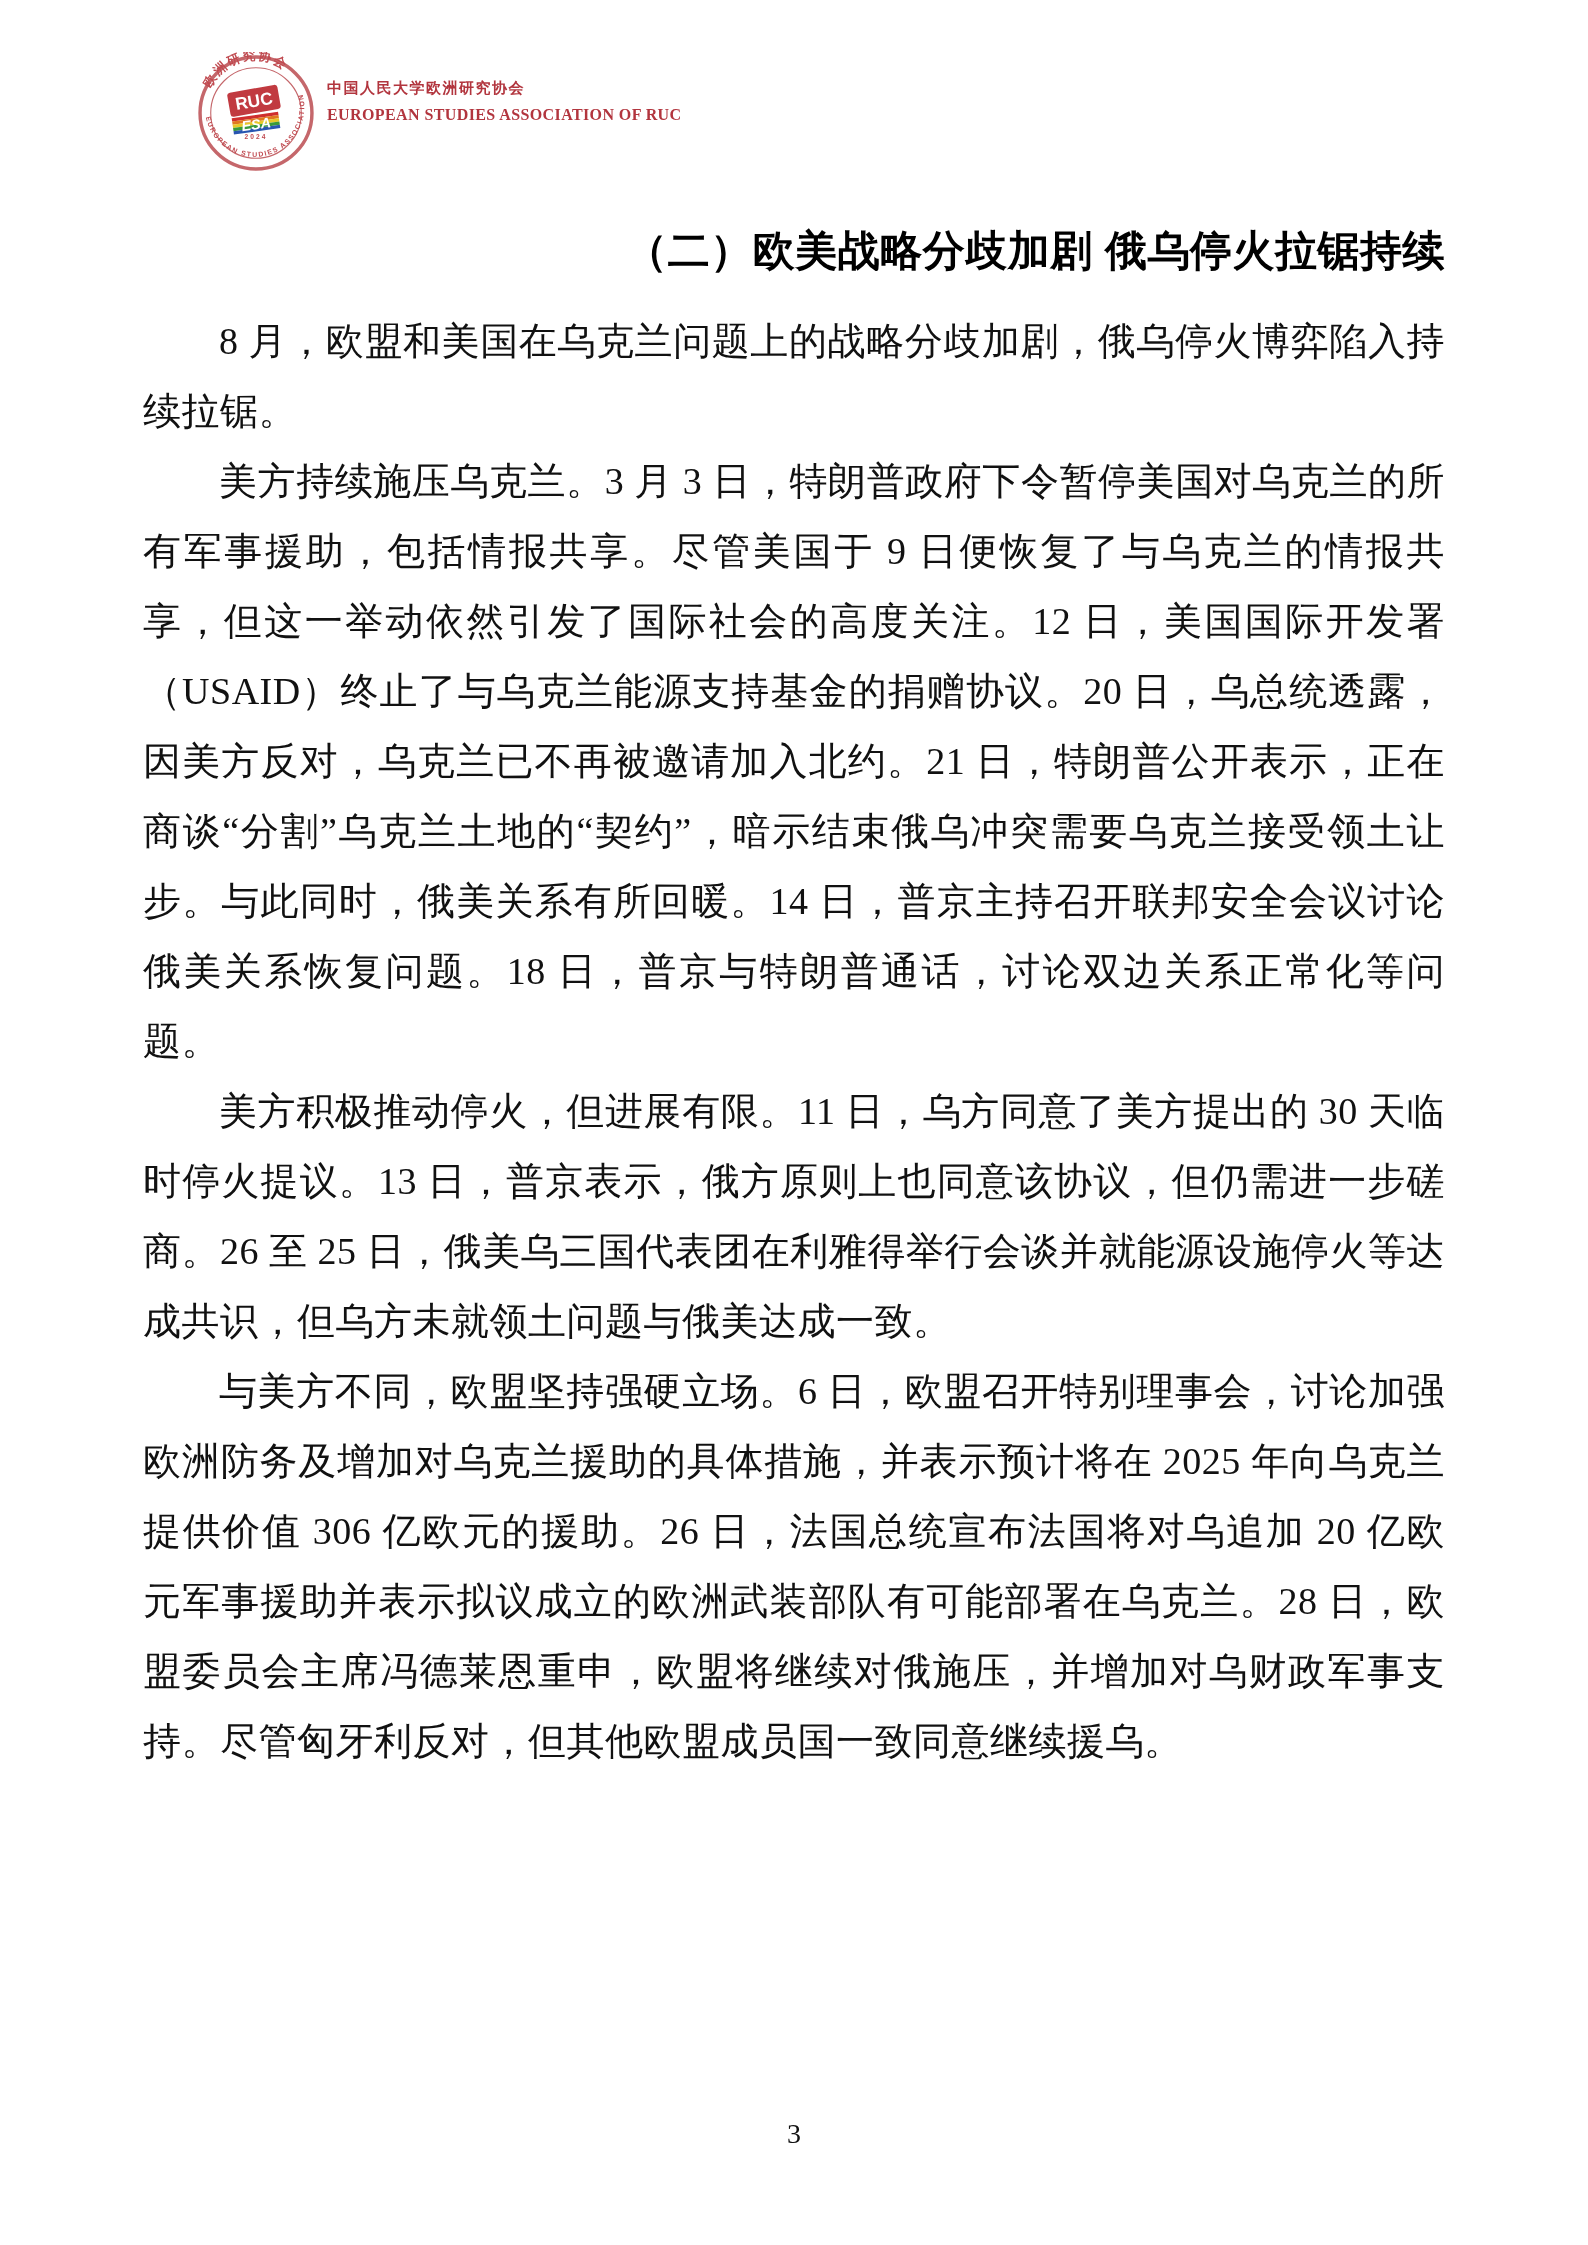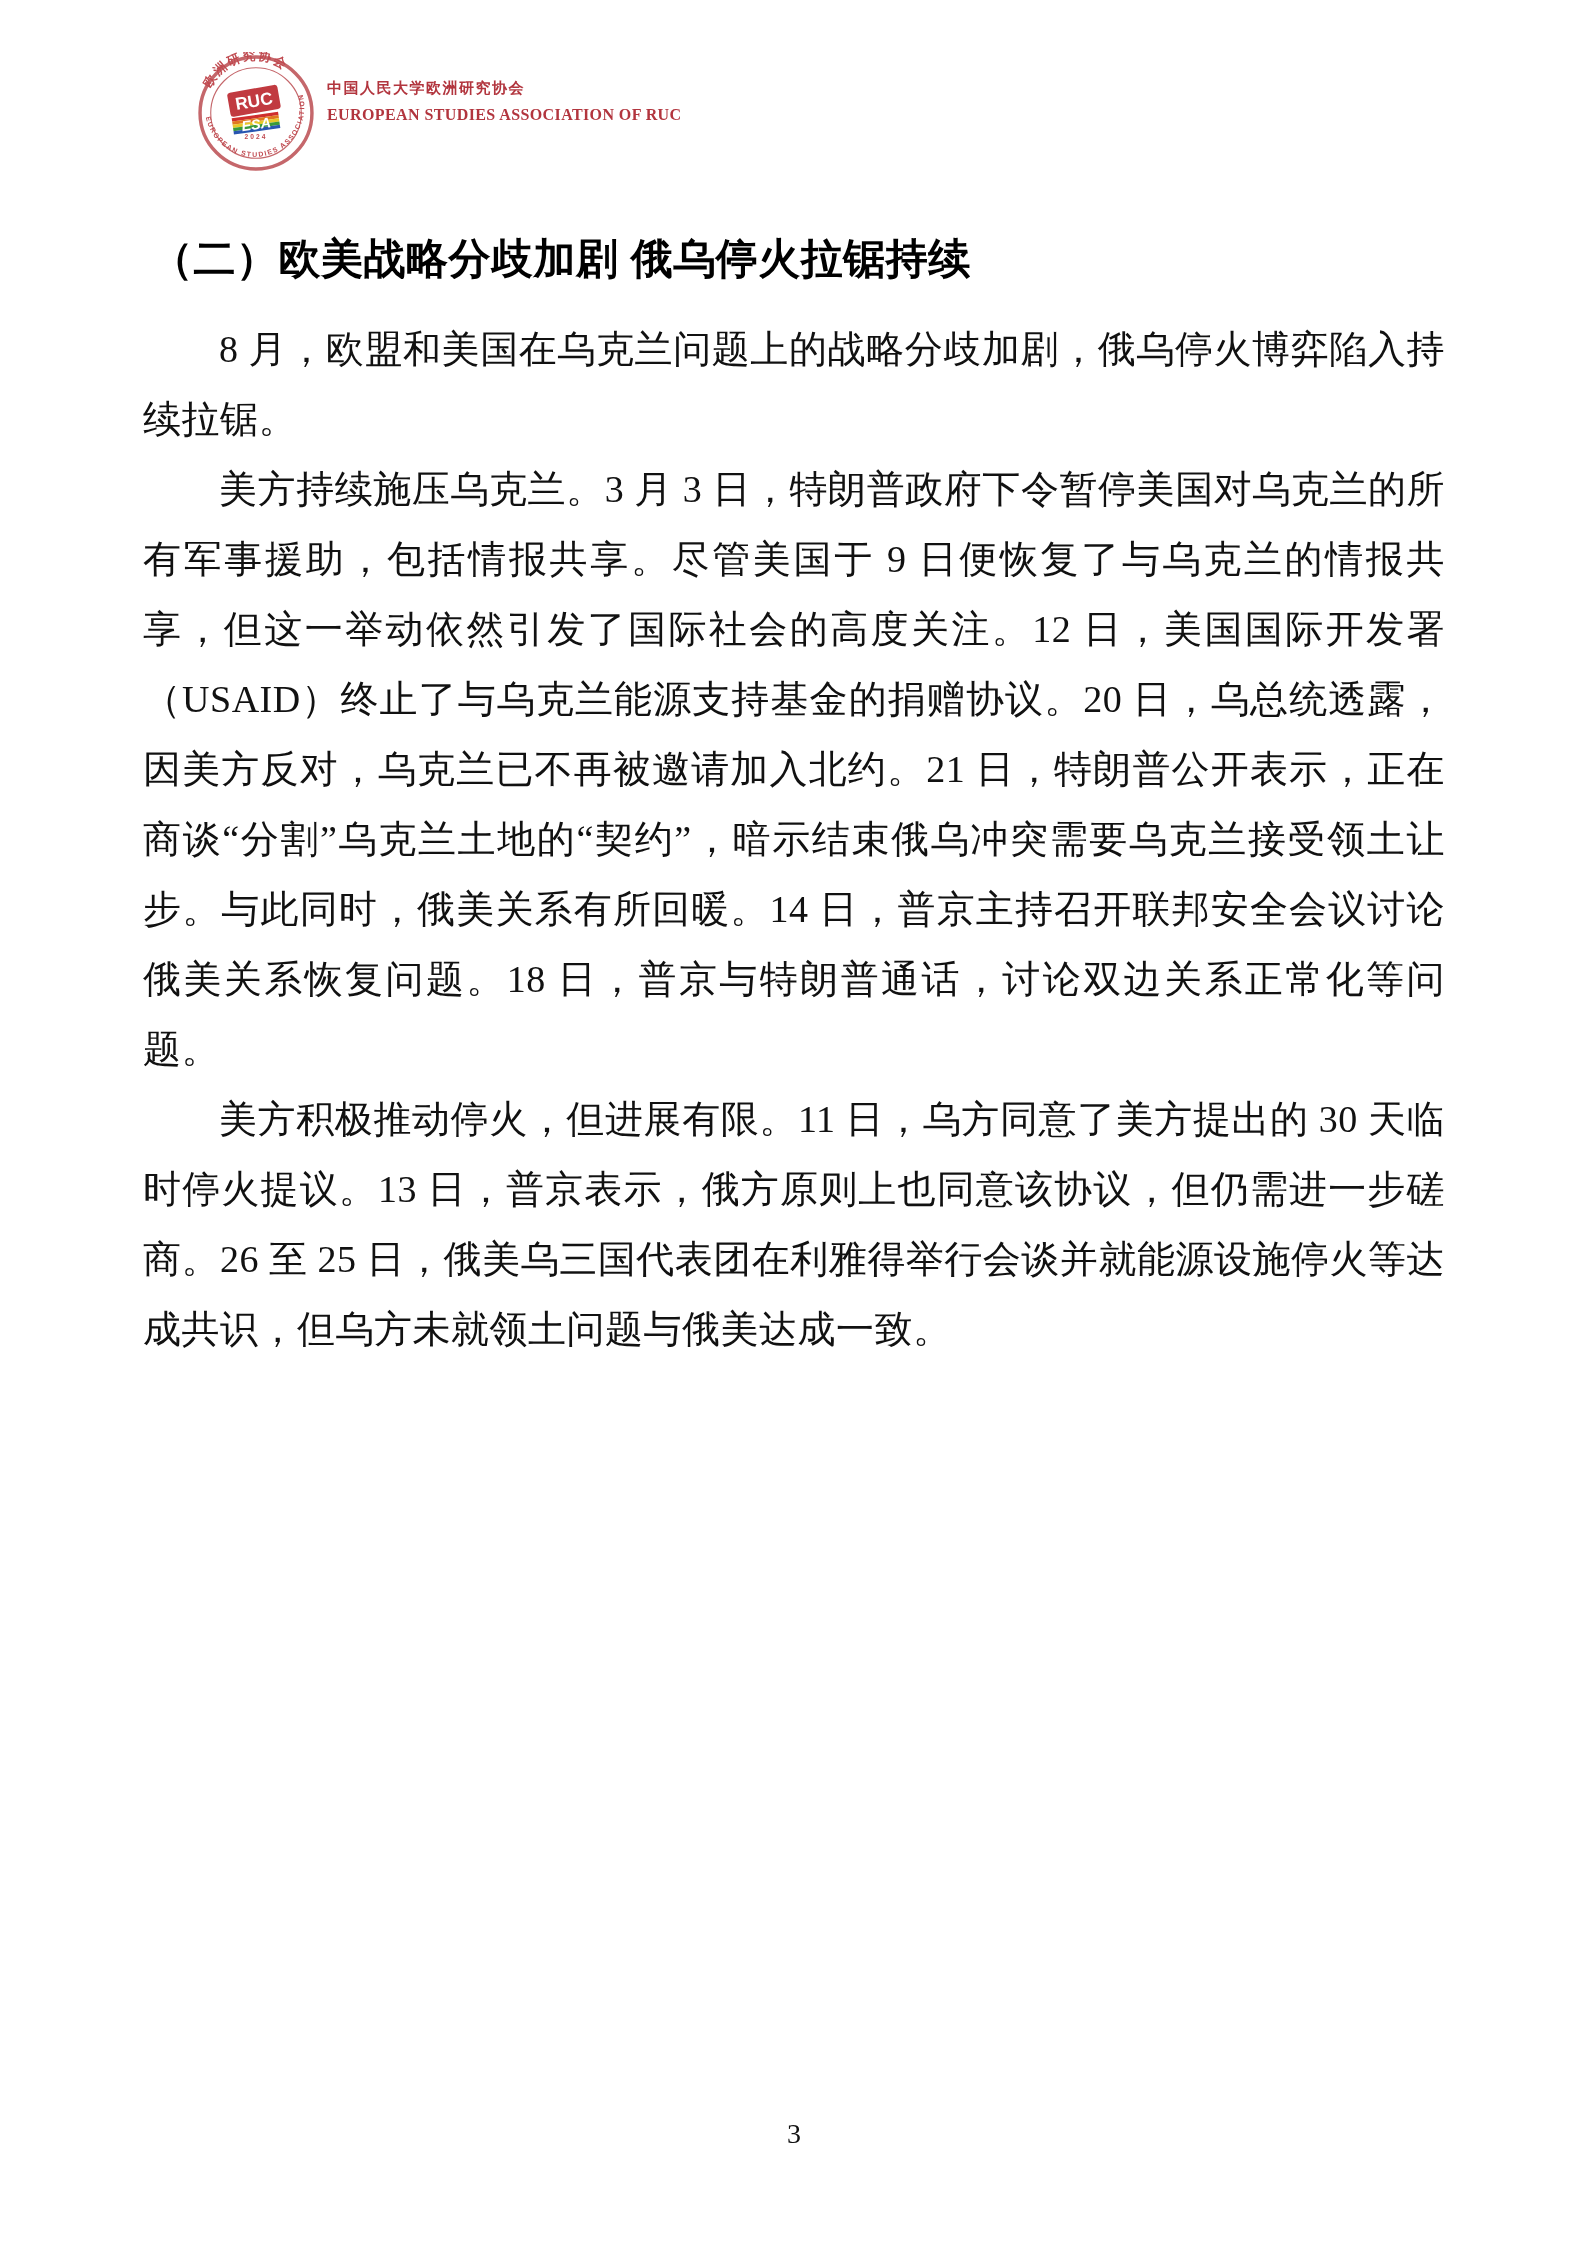--- a/index.html
+++ b/index.html
@@ -47,27 +47,28 @@
   }
 
   
   .content {
     position: absolute;
     left: 143px;
     top: 224px;
     width: 1302px;
   }
   .section-heading {
-    margin: 8px;
+    margin: 0;
     font-family: "Liberation Sans", "DejaVu Sans", sans-serif;
     font-weight: bold;
     font-size: 42px;
     line-height: 54px;
     color: #000000;
     letter-spacing: 0.5px;
+    text-align: right;
   }
   .para {
     margin: 0;
     font-size: 38px;
     line-height: 70px;
     text-align: justify;
     text-align-last: left;
     text-indent: 2em;
     letter-spacing: 0.5px;
   }
@@ -125,17 +126,18 @@
   <div class="org-block">
     <div class="org-cn">中国人民大学欧洲研究协会</div>
     <div class="org-en">EUROPEAN STUDIES ASSOCIATION OF RUC</div>
   </div>
 
   <div class="content">
     <h1 class="section-heading">（二）欧美战略分歧加剧 俄乌停火拉锯持续</h1>
     <p class="para first">8 月，欧盟和美国在乌克兰问题上的战略分歧加剧，俄乌停火博弈陷入持续拉锯。</p>
     <p class="para">美方持续施压乌克兰。3 月 3 日，特朗普政府下令暂停美国对乌克兰的所有军事援助，包括情报共享。尽管美国于 9 日便恢复了与乌克兰的情报共享，但这一举动依然引发了国际社会的高度关注。12 日，美国国际开发署（USAID）终止了与乌克兰能源支持基金的捐赠协议。20 日，乌总统透露，因美方反对，乌克兰已不再被邀请加入北约。21 日，特朗普公开表示，正在商谈“分割”乌克兰土地的“契约”，暗示结束俄乌冲突需要乌克兰接受领土让步。与此同时，俄美关系有所回暖。14 日，普京主持召开联邦安全会议讨论俄美关系恢复问题。18 日，普京与特朗普通话，讨论双边关系正常化等问题。</p>
     <p class="para">美方积极推动停火，但进展有限。11 日，乌方同意了美方提出的 30 天临时停火提议。13 日，普京表示，俄方原则上也同意该协议，但仍需进一步磋商。26 至 25 日，俄美乌三国代表团在利雅得举行会谈并就能源设施停火等达成共识，但乌方未就领土问题与俄美达成一致。</p>
+    <p class="para">与美方不同，欧盟坚持强硬立场。6 日，欧盟召开特别理事会，讨论加强欧洲防务及增加对乌克兰援助的具体措施，并表示预计将在 2025 年向乌克兰提供价值 306 亿欧元的援助。26 日，法国总统宣布法国将对乌追加 20 亿欧元军事援助并表示拟议成立的欧洲武装部队有可能部署在乌克兰。28 日，欧盟委员会主席冯德莱恩重申，欧盟将继续对俄施压，并增加对乌财政军事支持。尽管匈牙利反对，但其他欧盟成员国一致同意继续援乌。</p>
   </div>
 
   <div class="page-number">3</div>
 
 </div>
 
 </body></html>

